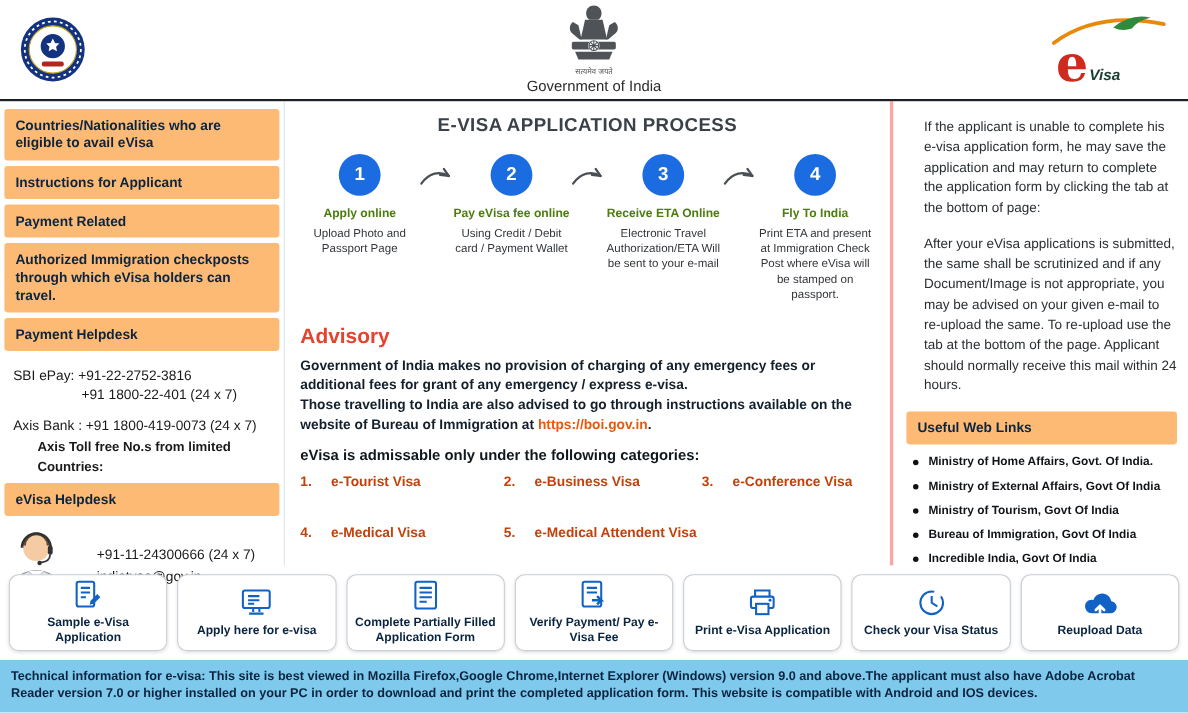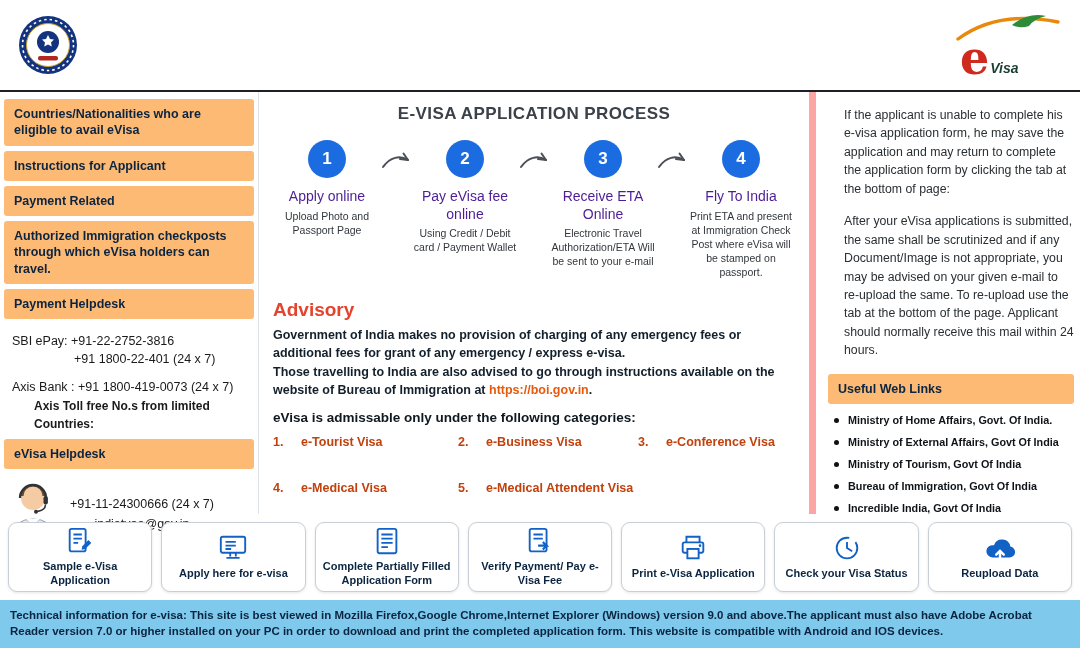--- a/index.html
+++ b/index.html
@@ -15,42 +15,42 @@
   .gov-title { font-size: 13.5px; color: #2a2a2a; margin-top: 2px; }
   .evisa-logo { position: relative; width: 108px; height: 64px; }
   .evisa-swoosh { position: absolute; top: 0; left: 0; }
   .evisa-text { position: absolute; bottom: 0; left: 6px; display: flex; align-items: flex-end; }
   .evisa-e { font-family: "DejaVu Serif", serif; font-size: 46px; line-height: 0.78; color: #CE2B1E; font-weight: bold; }
   .evisa-visa { font-size: 14px; font-weight: bold; font-style: italic; color: #1C3F33; margin-left: 1px; line-height: 1; padding-bottom: 2px; }
 
   
   .content { flex: 1 1 auto; display: flex; min-height: 0; }
   .left { width: 258px; flex: 0 0 258px; padding: 7px 4px 0 4px; }
-  .center { flex: 1 1 auto; border-left: 1px solid #DDE3E8; border-right: 7px solid #fca5a5; padding: 10px 14px 0 14px; }
+  .center { flex: 1 1 auto; border-left: 1px solid #DDE3E8; border-right: 3px solid #fca5a5; padding: 10px 14px 0 14px; }
   .right { width: 272px; flex: 0 0 272px; padding: 14px 14px 0 12px; }
 
   .side-box { background: #fdba74; border-radius: 3px; padding: 7px 10px; margin-bottom: 5px;
               font-weight: bold; font-size: 12.5px; line-height: 1.3; color: #0B2440; cursor: pointer; }
   .side-box.static { cursor: default; }
 
   .pd-block { padding: 8px 6px 6px 8px; font-size: 12.5px; color: #1a1a1a; line-height: 1.45; }
   .pd-line2 { padding-left: 62px; margin-bottom: 10px; }
   .pd-line4 { font-weight: bold; padding-left: 22px; font-size: 12px; margin-top: 2px; }
 
-  .hd-row { display: flex; align-items: flex-start; gap: 10px; padding: 4px 2px 0 2px; text-align: center; }
+  .hd-row { display: flex; align-items: flex-start; gap: 28px; padding: 4px 2px 0 2px; }
   .hd-lines { padding-top: 16px; font-size: 12.5px; color: #1a1a1a; line-height: 1.6; }
   .hd-email { cursor: pointer; }
 
   
   .process-title { text-align: center; font-size: 17px; font-weight: bold; color: #3a4149; letter-spacing: 0.4px; margin: 2px 0 16px; }
   .steps { display: flex; align-items: flex-start; justify-content: space-between; }
   .step { width: 108px; display: flex; flex-direction: column; align-items: center; text-align: center; }
   .step-circle { width: 38px; height: 38px; border-radius: 50%; background: #1B6CE0; color: #fff;
                  font-size: 17px; font-weight: bold; display: flex; align-items: center; justify-content: center; margin-bottom: 10px; }
-  .step-title { font-weight: normal; font-size: 14px; color: #4c1d95; margin-bottom: 3px; line-height: 1.25; }
+  .step-title { font-weight: bold; font-size: 11px; color: #4d7c0f; margin-bottom: 3px; line-height: 1.25; }
   .step-desc { font-size: 10.5px; color: #33373c; line-height: 1.35; }
   .step-arrow { flex: 0 0 auto; margin-top: 12px; }
 
   .advisory-title { color: #E4432E; font-size: 19px; font-weight: bold; margin: 20px 0 5px; }
   .advisory p { font-size: 12.5px; font-weight: bold; color: #13202C; line-height: 1.45; }
   .boi-link { color: #E8590C; text-decoration: none; font-weight: bold; cursor: pointer; }
   .cat-title { font-weight: bold; font-size: 13.5px; color: #10181f; margin: 11px 0 10px; }
   .cats { display: grid; grid-template-columns: 185px 180px 1fr; row-gap: 32px; font-weight: bold; font-size: 12.5px; color: #c2410c; }
   .cat-num { display: inline-block; width: 28px; }
 
@@ -82,20 +82,37 @@
     <svg width="60" height="60" viewBox="0 0 60 60">
       <circle cx="30" cy="30" r="29" fill="#14337E"></circle>
       <circle cx="30" cy="30" r="21.5" fill="#fff"></circle>
       <circle cx="30" cy="30" r="25.5" fill="none" stroke="#fff" stroke-width="1.6" stroke-dasharray="2.5 3"></circle>
       <circle cx="30" cy="30" r="21.5" fill="none" stroke="#C9A227" stroke-width="1"></circle>
       <circle cx="30" cy="27" r="11" fill="#14337E"></circle>
       <path d="M30 20 l2 4 4 .5 -3 3 .8 4 -3.8 -2 -3.8 2 .8 -4 -3 -3 4 -.5 z" fill="#fff"></path>
       <rect x="20" y="41" width="20" height="4.5" rx="2" fill="#B3261E"></rect>
     </svg>
 
+    <div class="header-center">
+      <svg width="50" height="54" viewBox="0 0 50 54" fill="#4F5358">
+        <path d="M25 2 c4 0 7 3 7 7 c0 3 -1.5 5 -3 6 h-8 c-1.5 -1 -3 -3 -3 -6 c0 -4 3 -7 7 -7 z"></path>
+        <path d="M17 15 h16 l4 18 h-24 z"></path>
+        <path d="M12 33 l-7 -6 c-3 -3 -2 -8 1 -10 l5 3 3 13 z"></path>
+        <path d="M38 33 l7 -6 c3 -3 2 -8 -1 -10 l-5 3 -3 13 z"></path>
+        <rect x="5" y="35" width="40" height="7" rx="1.5"></rect>
+        <circle cx="25" cy="38.5" r="5.2" fill="#fff"></circle>
+        <g stroke="#4F5358" stroke-width="1" fill="none">
+          <circle cx="25" cy="38.5" r="4.4"></circle>
+          <path d="M25 34.3 v8.4 M20.8 38.5 h8.4 M22 35.5 l6 6 M28 35.5 l-6 6"></path>
+        </g>
+        <path d="M8 44 h34 l-3 7 h-28 z"></path>
+      </svg>
+      <div class="emblem-motto">सत्यमेव जयते</div>
+      <div class="gov-title">Government of India</div>
+    </div>
 
     <div class="evisa-logo">
       <svg class="evisa-swoosh" width="108" height="30" viewBox="0 0 108 30">
         <path d="M4 26 C 34 4, 70 2, 104 9" fill="none" stroke="#E8890C" stroke-width="3.4" stroke-linecap="round"></path>
         <path d="M58 12 q16 -13 34 -9 q-12 3 -17 10 q-9 3 -17 -1 z" fill="#2E8B3A"></path>
       </svg>
       <div class="evisa-text">
         <span class="evisa-e">e</span>
         <span class="evisa-visa">Visa</span>
       </div>

